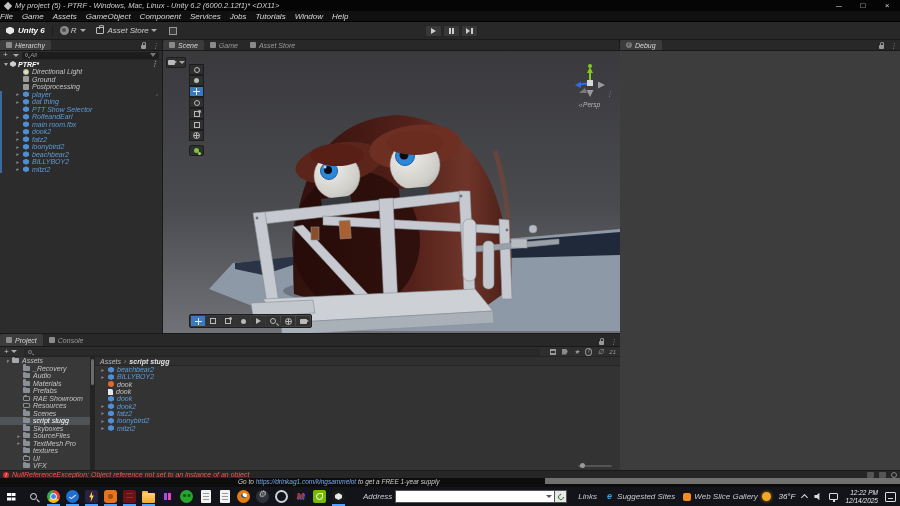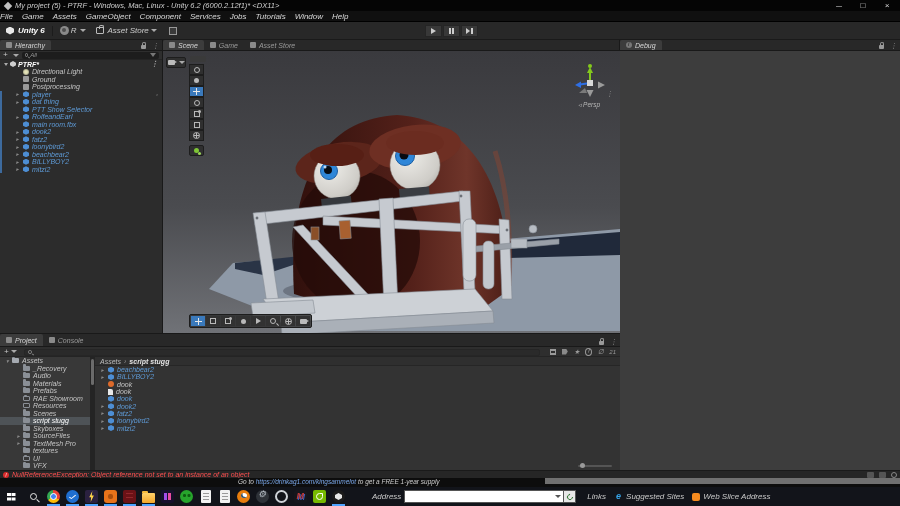--- a/index.html
+++ b/index.html
@@ -201,21 +201,21 @@
   .i-blender .ti::after{content:"";position:absolute;left:4px;top:3px;width:6px;height:5px;border-radius:50%;background:#fff;box-shadow:inset 1.5px -1px 0 #2a4a66;}
   .i-gear .ti{background:#2e3238;border-radius:50%;}
   .i-gear .ti::after{content:"⚙";position:absolute;left:2px;top:-1px;font-size:9px;color:#b5bcc4;}
   .i-ring .ti{border:2px solid #cfd3d8;border-radius:50%;background:none;}
   .i-m .ti{background:#15161c;border-radius:2px;}
   .i-m .ti::after{content:"M";position:absolute;left:2.5px;top:0.5px;font-size:9px;font-weight:bold;color:#c03a3a;text-shadow:1px 1px 0 #3a5fc0;}
   .i-nvidia .ti{background:#76b900;border-radius:2px;}
   .i-nvidia .ti::after{content:"";position:absolute;inset:3px;border:1.5px solid #fff;border-radius:50% 0 50% 50%;}
   .i-unity .ti{background:#1b1b1b;border-radius:50%;}
   .i-unity .ti::after{content:"";position:absolute;inset:3px;background:#e8e8e8;clip-path:polygon(50% 0,100% 28%,100% 72%,50% 100%,0 72%,0 28%);}
-  .addr{display:flex;align-items:center;margin-left:24px;gap:3px;font-size:8px;color:#c8c8c8;}
+  .addr{display:flex;align-items:center;margin-left:15px;gap:3px;font-size:8px;color:#c8c8c8;}
   .addr-input{width:160px;height:13px;background:#fff;border:1px solid #555;display:flex;align-items:center;justify-content:flex-end;padding:0 2px;gap:3px;}
   .addr-caret{width:0;height:0;border-left:3px solid transparent;border-right:3px solid transparent;border-top:3.5px solid #555;}
   .addr-go{width:12px;height:13px;background:#e8e8e8;border:1px solid #555;border-left:none;display:flex;align-items:center;justify-content:center;}
   .refresh{width:6px;height:6px;border:1.2px solid #3a7a3a;border-radius:50%;border-top-color:transparent;transform:rotate(45deg);}
   .linklabel{margin-left:8px;}
   .ie-ico{width:9px;height:9px;border-radius:50%;color:#35a3e8;font-size:9px;font-weight:bold;font-style:italic;line-height:9px;text-align:center;}
   .ie-ico::before{content:"e";}
   .ws-ico{width:8px;height:8px;background:#f68b1f;border-radius:2px;}
   .tbitem{display:flex;align-items:center;gap:3px;margin-left:8px;font-size:8px;color:#c8c8c8;justify-content:space-between;}
   .tray{position:absolute;right:0;top:0;height:19px;display:flex;align-items:center;gap:7px;padding-right:4px;}
@@ -902,17 +902,29 @@
           </span>
       </span>
       <span class="linklabel">Links</span>
     </span>
     <span class="tbitem">
       <span class="ie-ico"></span>
       <span>Suggested Sites</span>
     </span>
     <span class="tbitem">
       <span class="ws-ico"></span>
-      <span>Web Slice Address</span>
+      <span>Web Slice Gallery</span>
+    </span>
+    <span class="tray">
+      <span class="sun"></span>
+      <span class="temp">36°F</span>
+      <span class="chev-up"></span>
+      <span class="spk"></span>
+      <span class="net"></span>
+      <span class="clock">
+        <div>12:22 PM</div>
+        <div>12/14/2025</div>
+      </span>
+      <span class="action"></span>
     </span>
   </div>
 
 </div>
 
 </body></html>

